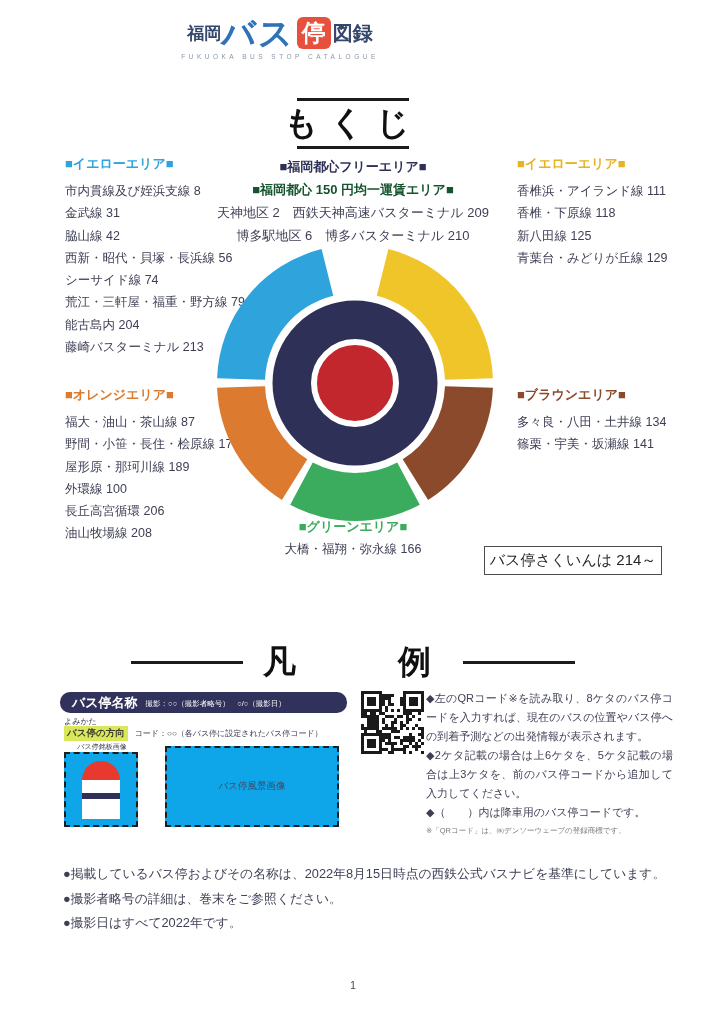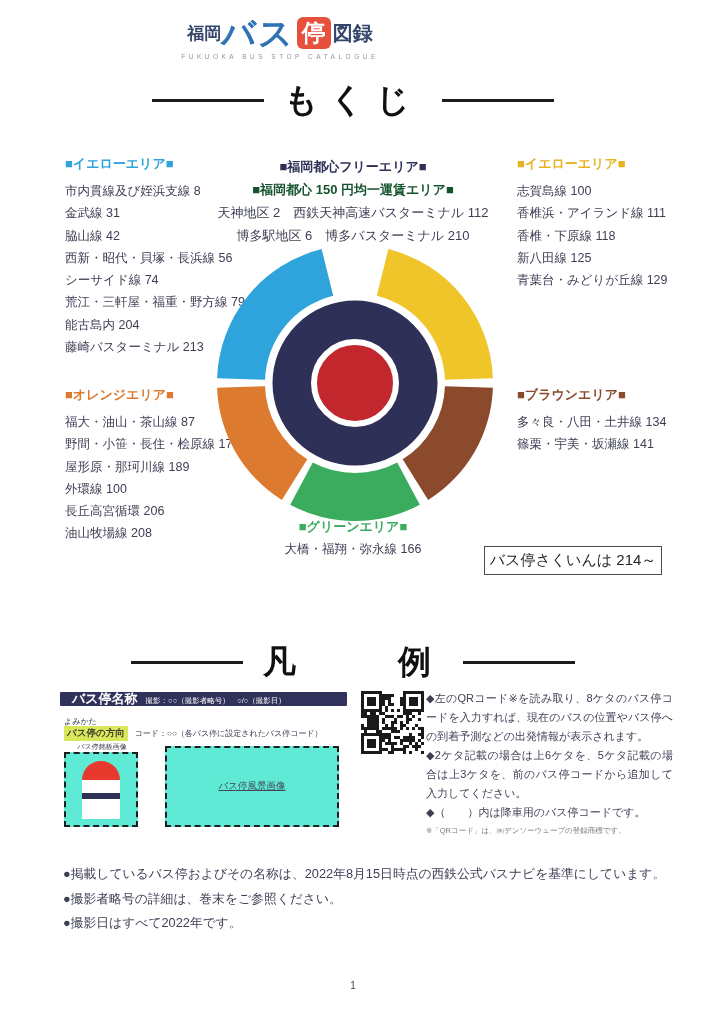--- a/index.html
+++ b/index.html
@@ -13,21 +13,21 @@
   .logo-bus{font-size:34px;font-weight:800;color:#2f72b5;letter-spacing:2px;line-height:1;}
   .logo-stop{font-size:24px;font-weight:bold;color:#fff;background:#e8503e;border-radius:6px;
              padding:4px 5px;line-height:1;margin:0 2px 1px 2px;}
   .logo-zuroku{font-size:20px;font-weight:bold;color:#35466b;padding-bottom:3px;}
   .logo-sub{font-size:6.5px;letter-spacing:3.5px;color:#8a97a8;margin-top:3px;}
 
   
   .sec-title{position:absolute;left:0;width:706px;display:flex;align-items:center;justify-content:center;}
   .dash{width:112px;height:3px;background:#1b1b1b;}
   .sec-title .t{font-size:33px;font-weight:bold;color:#101010;margin:0 20px;letter-spacing:12px;white-space:pre;}
-  #mokuji{top:78px;}
+  #mokuji{top:98px;flex-direction:column;}
   #hanrei{top:640px;}
 
   
   .toc-block{position:absolute;}
   .area-head{font-size:13px;font-weight:bold;margin-bottom:7px;}
   .toc-item{font-size:12.5px;line-height:22.3px;color:#3d3f54;white-space:nowrap;}
   #blue-block{top:155px;left:65px;width:180px;}
   #orange-block{top:386px;left:65px;width:190px;}
   #yellow-block{top:155px;left:517px;width:185px;}
   #brown-block{top:386px;left:517px;width:185px;}
@@ -40,31 +40,31 @@
 
   
   .chart{position:absolute;top:241px;left:213px;width:284px;height:284px;}
 
   
   .index-box{position:absolute;top:546px;left:484px;width:178px;height:29px;border:1.5px solid #4c4c4c;
              box-sizing:border-box;display:flex;align-items:center;justify-content:center;
              font-size:15px;color:#262626;}
 
   
-  .lg-bar{position:absolute;top:692px;left:60px;width:287px;height:14px;background:#31325b;border-radius:1px;
+  .lg-bar{position:absolute;top:692px;left:60px;width:287px;height:21px;background:#31325b;border-radius:10px;
           display:flex;align-items:center;padding-left:12px;box-sizing:border-box;color:#fff;}
   .lg-bar .bt{font-size:13px;font-weight:bold;}
   .lg-bar .bm{font-size:7.5px;margin-left:8px;margin-top:3px;}
   .lg-yomi{position:absolute;top:716px;left:64px;font-size:8px;color:#33354a;}
   .lg-dir-row{position:absolute;top:726px;left:64px;display:flex;align-items:center;}
   .hl{background:#d9e85a;color:#3c3c2c;font-size:9.5px;font-weight:bold;padding:1px 3px;}
   .code-note{margin-left:7px;font-size:8px;color:#33354a;}
   .plate-label{position:absolute;top:742px;left:64px;width:76px;text-align:center;font-size:7px;color:#33354a;}
-  .dashed-box{background:#5eead4;border:2px dashed #1e1e1e;box-sizing:border-box;position:absolute;
-              display:flex;align-items:center;justify-content:center;text-decoration:underline;}
+  .dashed-box{background:#0ea5e9;border:2px dashed #1e1e1e;box-sizing:border-box;position:absolute;
+              display:flex;align-items:center;justify-content:center;}
   #plate-box{top:752px;left:64px;width:74px;height:75px;}
   #scene-box{top:746px;left:165px;width:174px;height:81px;font-size:9.5px;color:#44465c;}
   .sign{width:38px;height:58px;}
   .sign .dome{width:38px;height:19px;background:#e8392f;border-radius:19px 19px 0 0;}
   .sign .body{width:38px;height:39px;background:#fff;position:relative;}
   .sign .stripe{position:absolute;top:13px;left:0;width:38px;height:6px;background:#2e3057;}
 
   .qr{position:absolute;top:691px;left:361px;width:63px;height:63px;}
   .qr-text{position:absolute;top:689px;left:426px;width:247px;}
   .qr-text p{margin:0;font-size:11px;line-height:19px;color:#3d3f54;text-align:justify;}
@@ -117,40 +117,39 @@
         <div class="toc-item">屋形原・那珂川線 189</div>
         <div class="toc-item">外環線 100</div>
         <div class="toc-item">長丘高宮循環 206</div>
         <div class="toc-item">油山牧場線 208</div>
       </div>
   </div>
 
   <div class="toc-block" id="yellow-block">
     <div class="area-head" style="color: rgb(230, 180, 34);">■イエローエリア■</div>
     <div>
-        <div class="toc-item">志賀島線 100</div>
         <div class="toc-item">香椎浜・アイランド線 111</div>
         <div class="toc-item">香椎・下原線 118</div>
         <div class="toc-item">新八田線 125</div>
         <div class="toc-item">青葉台・みどりが丘線 129</div>
       </div>
   </div>
   <div class="toc-block" id="brown-block">
     <div class="area-head" style="color: rgb(139, 74, 43);">■ブラウンエリア■</div>
     <div>
         <div class="toc-item">多々良・八田・土井線 134</div>
         <div class="toc-item">篠栗・宇美・坂瀬線 141</div>
       </div>
   </div>
 
   <div class="center-toc">
     <div class="c-line" style="color: rgb(46, 48, 87);">■福岡都心フリーエリア■</div>
     <div class="c-line" style="color: #14532d;">■福岡都心 150 円均一運賃エリア■</div>
     <div>
-        <div class="c-item">天神地区 2　西鉄天神高速バスターミナル 112</div>
+        <div class="c-item">天神地区 2　西鉄天神高速バスターミナル 209</div>
         <div class="c-item">博多駅地区 6　博多バスターミナル 210</div>
       </div>
   </div>
 
   <div class="chart">
     <svg width="284" height="284" viewBox="0 0 284 284">
         <path d="M 4.08 137.18 A 138 138 0 0 1 108.61 8.10 L 120.23 54.67 A 90 90 0 0 0 52.05 138.86 Z" fill="#2fa3db"></path>
         <path d="M 175.39 8.10 A 138 138 0 0 1 279.92 137.18 L 231.95 138.86 A 90 90 0 0 0 163.77 54.67 Z" fill="#f0c52a"></path>
         <path d="M 279.92 146.82 A 138 138 0 0 1 215.13 259.03 L 189.69 218.32 A 90 90 0 0 0 231.95 145.14 Z" fill="#8b4a2b"></path>
         <path d="M 206.79 263.85 A 138 138 0 0 1 77.21 263.85 L 99.75 221.47 A 90 90 0 0 0 184.25 221.47 Z" fill="#3bab5e"></path>

